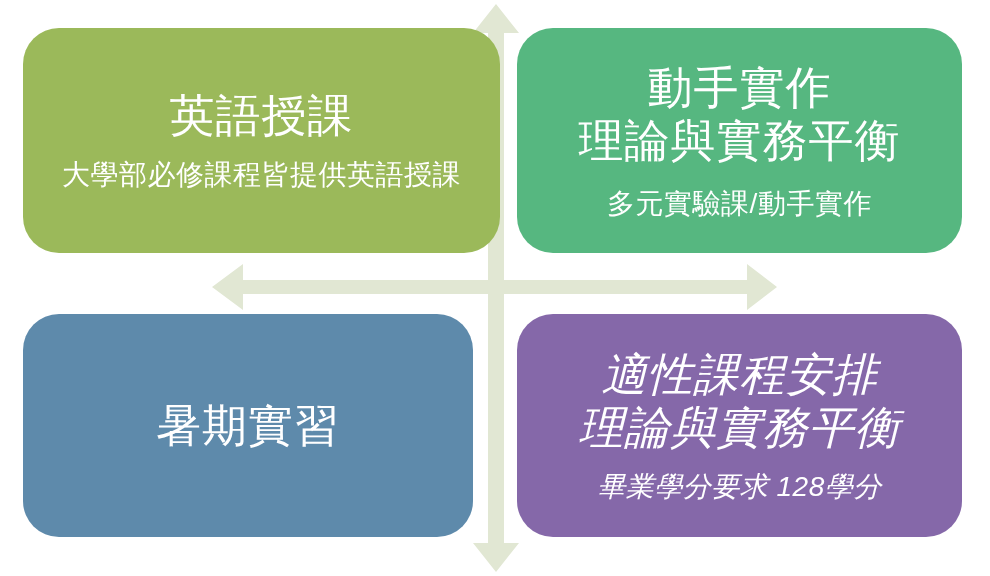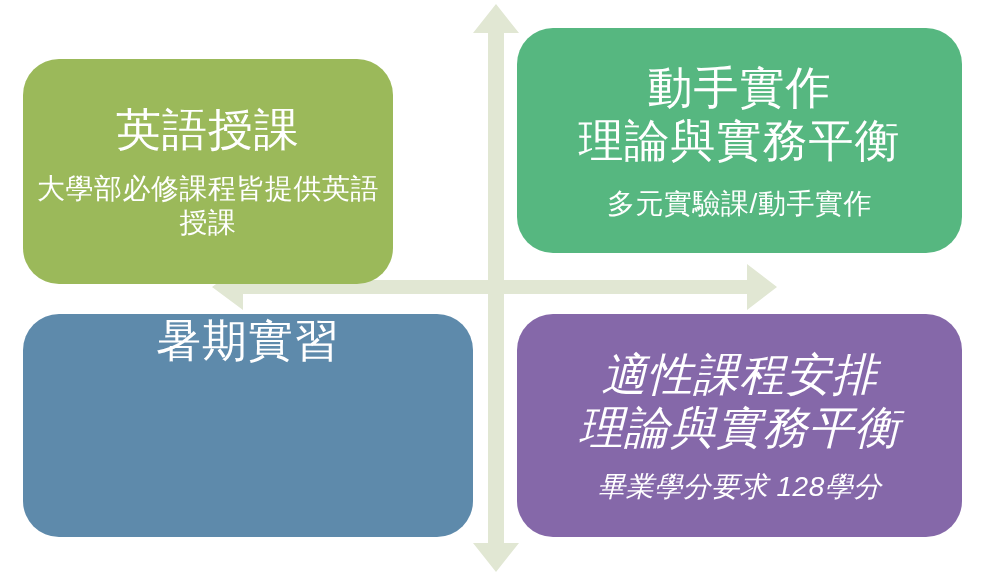--- a/index.html
+++ b/index.html
@@ -41,21 +41,21 @@
   }
   .box .title-line {
     display: block;
   }
   .box .subtitle {
     font-size: 28px;
     font-weight: 300;
     line-height: 1.2;
     letter-spacing: 0.5px;
   }
-  .q-top-left     { left: 23px;  top: 28px;  width: 370px; height: 225px; margin-top: 31px; }
+  .q-top-left     { left: 23px;  top: 28px;  width: 477px; height: 225px; }
   .q-top-right    { left: 517px; top: 28px;  width: 445px; height: 225px; }
   .q-bottom-left  { left: 23px;  top: 314px; width: 450px; height: 223px; }
   .q-bottom-right { left: 517px; top: 314px; width: 445px; height: 223px; font-style: italic; }
 </style>
 </head>
 <body>
 
 <div class="canvas">
 
   <svg class="cross-svg" viewBox="0 0 990 576">
@@ -72,21 +72,21 @@
   </div>
 
   <div class="box q-top-right" style="background-color: rgb(86, 183, 128); gap: 20px;">
     <div class="title">
       <span class="title-line">動手實作</span>
       <span class="title-line">理論與實務平衡</span>
     </div>
     <div class="subtitle">多元實驗課/動手實作</div>
   </div>
 
-  <div class="box q-bottom-left" style="background-color: rgb(94, 138, 171); justify-content: space-between;">
+  <div class="box q-bottom-left" style="background-color: rgb(94, 138, 171);">
     <div class="title">
       <span class="title-line">暑期實習</span>
       <span class="title-line"></span>
     </div>
   </div>
 
   <div class="box q-bottom-right" style="background-color: rgb(133, 104, 169);">
     <div class="title">
       <span class="title-line">適性課程安排</span>
       <span class="title-line">理論與實務平衡</span>

